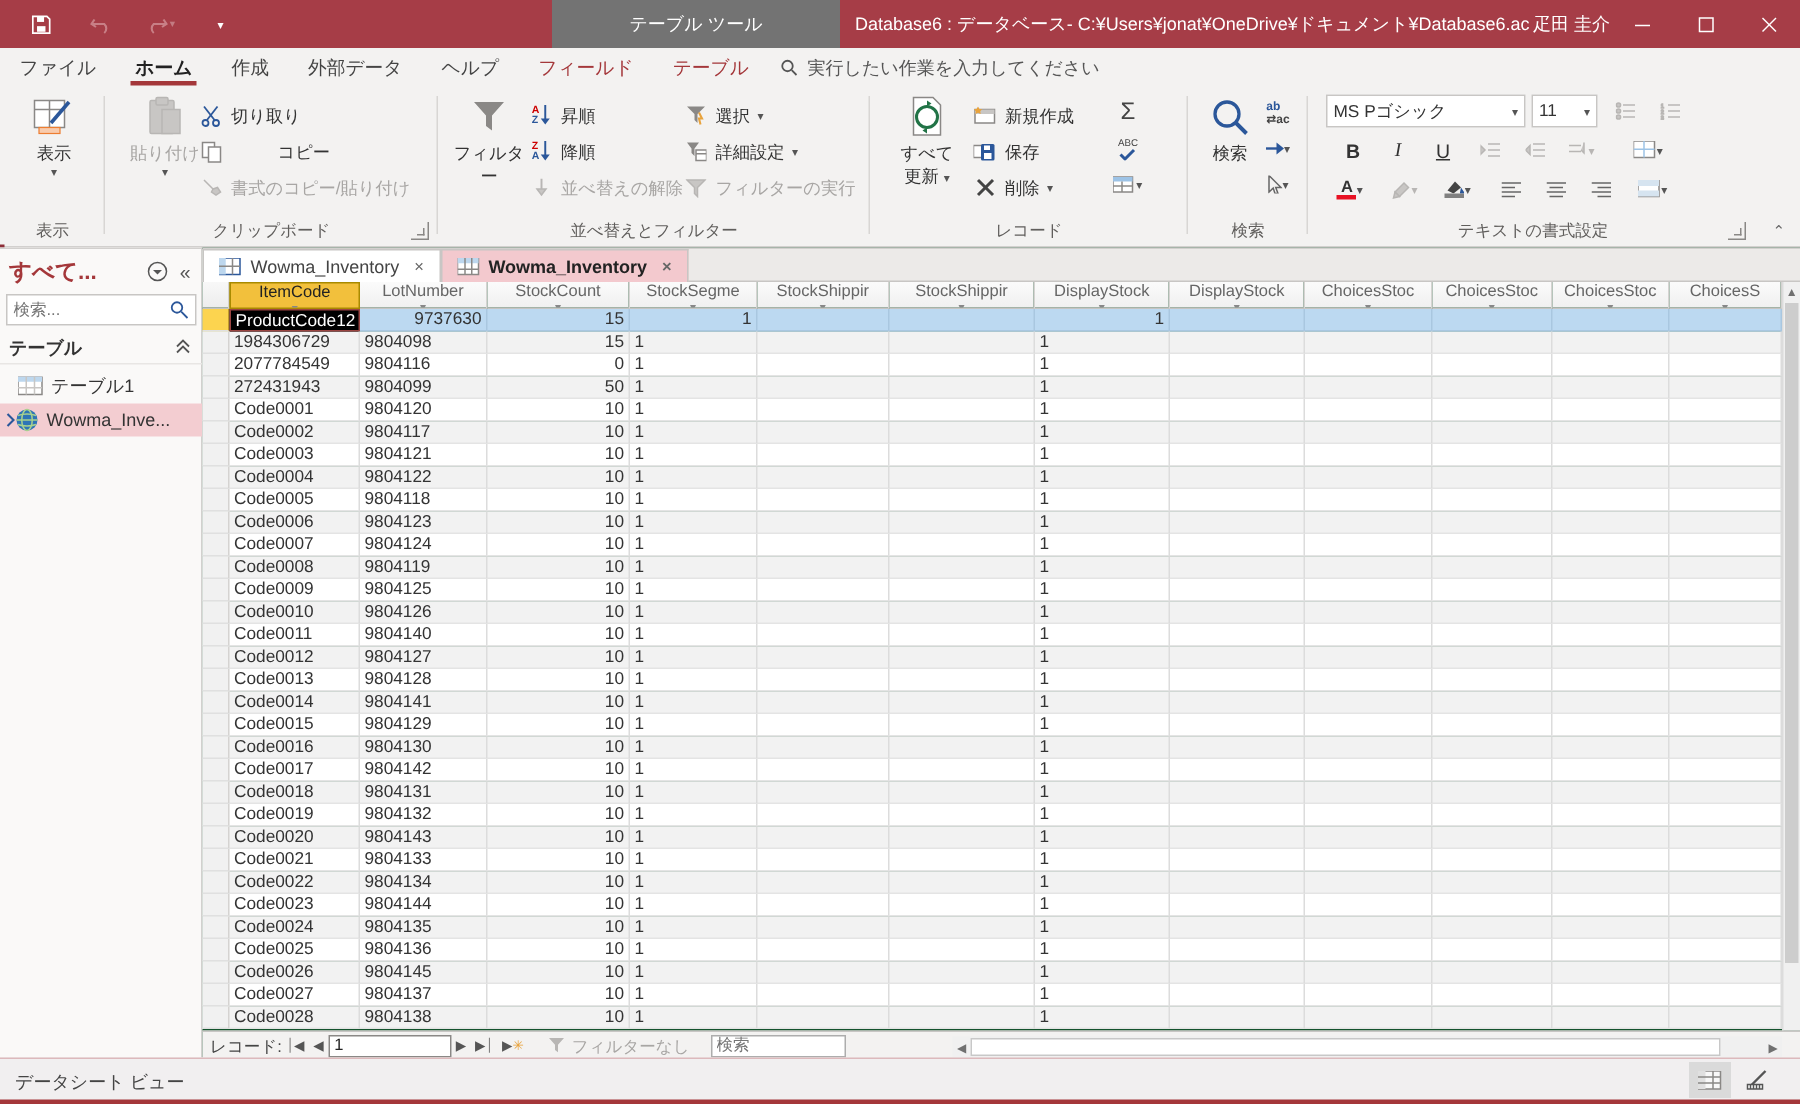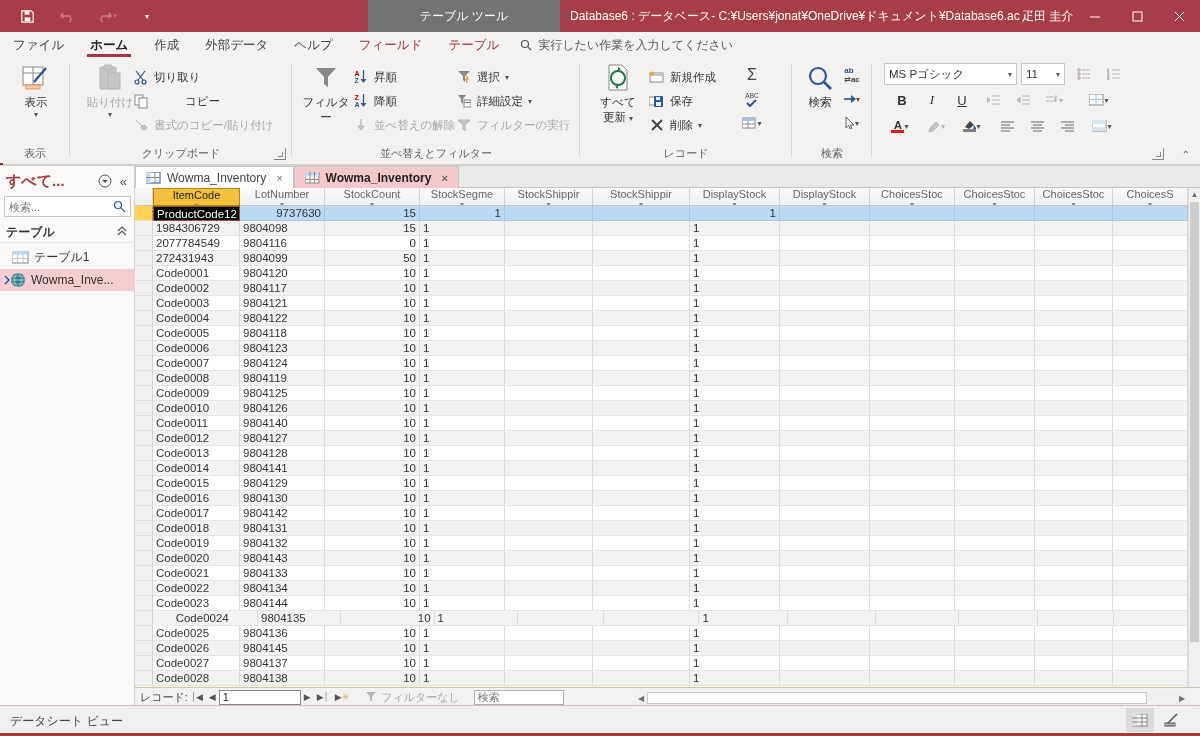--- a/index.html
+++ b/index.html
@@ -65,21 +65,21 @@
     font-family:inherit; background:transparent; }
   .nav-grp { position:absolute; left:0; top:56px; width:135px; height:21px; display:flex; align-items:center;
     border-bottom:1px solid #e8e6e4; }
   .nav-grp .g { font-weight:bold; font-size:12px; color:#333; margin-left:6px; }
   .nav-grp .chev { margin-left:auto; margin-right:8px; color:#555; }
   .nav-item { position:absolute; left:0; width:135px; height:22px; display:flex; align-items:center; gap:5px;
     font-size:12px; color:#333; }
   .nav-item.sel { background:#f3cdd1; }
 
   
-  .docarea { position:absolute; left:135px; top:165px; width:1065px; height:540px; background:#fef9c3; border-top:1px solid #d2d0ce;}
+  .docarea { position:absolute; left:135px; top:165px; width:1065px; height:540px; background:#14532d; border-top:1px solid #d2d0ce;}
   .doctabs { position:absolute; left:0; top:0; width:1065px; height:22px; display:flex; background:#eceae8; border-bottom:1px solid #c8c6c4;}
   .dtab { height:22px; display:flex; align-items:center; gap:6px; padding:0 10px; border:1px solid #c8c6c4; border-bottom:none;
     background:#fff; font-size:12px; color:#444; white-space:nowrap; }
   .dtab.active { background:#f3c9ce; font-weight:bold; color:#222; }
   .dtab .x { color:#666; font-size:11px; margin-left:4px; }
 
   
   .sheet { position:absolute; left:0; top:22px; width:1053px; }
   .thead { display:flex; height:18px; }
   .corner { width:18px; height:18px; background:linear-gradient(#f8f8f8,#ededed); border-right:1px solid #d5d3d1; border-bottom:1px solid #c5c3c1; }
@@ -550,20 +550,21 @@
         </svg>
     </div>
     <div class="fmt-btn" style="left:218px; top:57px;">
       <svg width="15" height="12" viewBox="0 0 15 12">
           <rect x="0" y="0" width="14" height="11" fill="#fff" stroke="#8a8886"></rect>
           <rect x="0" y="0" width="14" height="4" fill="#d6e4f0"></rect>
           <rect x="0" y="7" width="14" height="4" fill="#d6e4f0"></rect>
         </svg>
         <span class="dd8">▾</span>
     </div>
+    <div class="grp-label">テキストの書式設定</div>
     <div class="launcher" style="right:8px;"></div>
   </div>
 
   <div class="collapse-ribbon">⌃</div>
 </div>
 
 <div class="red-strip"></div>
 
 <div class="navpane">
   <div class="nav-title">
@@ -1096,21 +1097,21 @@
           <div class="td" style="width: 97px;"></div>
           <div class="td" style="width: 90px;">1</div>
           <div class="td" style="width: 90px;"></div>
           <div class="td" style="width: 85px;"></div>
           <div class="td" style="width: 80px;"></div>
           <div class="td" style="width: 78px;"></div>
           <div class="td" style="width: 75px;"></div>
         </div>
         <div class="tr alt">
           <div class="rowsel"></div>
-          <div class="td" style="width: 87px; margin-left: 20px;">Code0024</div>
+          <div class="td" style="width: 87px;">Code0024</div>
           <div class="td" style="width: 85px;">9804135</div>
           <div class="td num" style="width: 95px;">10</div>
           <div class="td" style="width: 85px;">1</div>
           <div class="td" style="width: 88px;"></div>
           <div class="td" style="width: 97px;"></div>
           <div class="td" style="width: 90px;">1</div>
           <div class="td" style="width: 90px;"></div>
           <div class="td" style="width: 85px;"></div>
           <div class="td" style="width: 80px;"></div>
           <div class="td" style="width: 78px;"></div>

